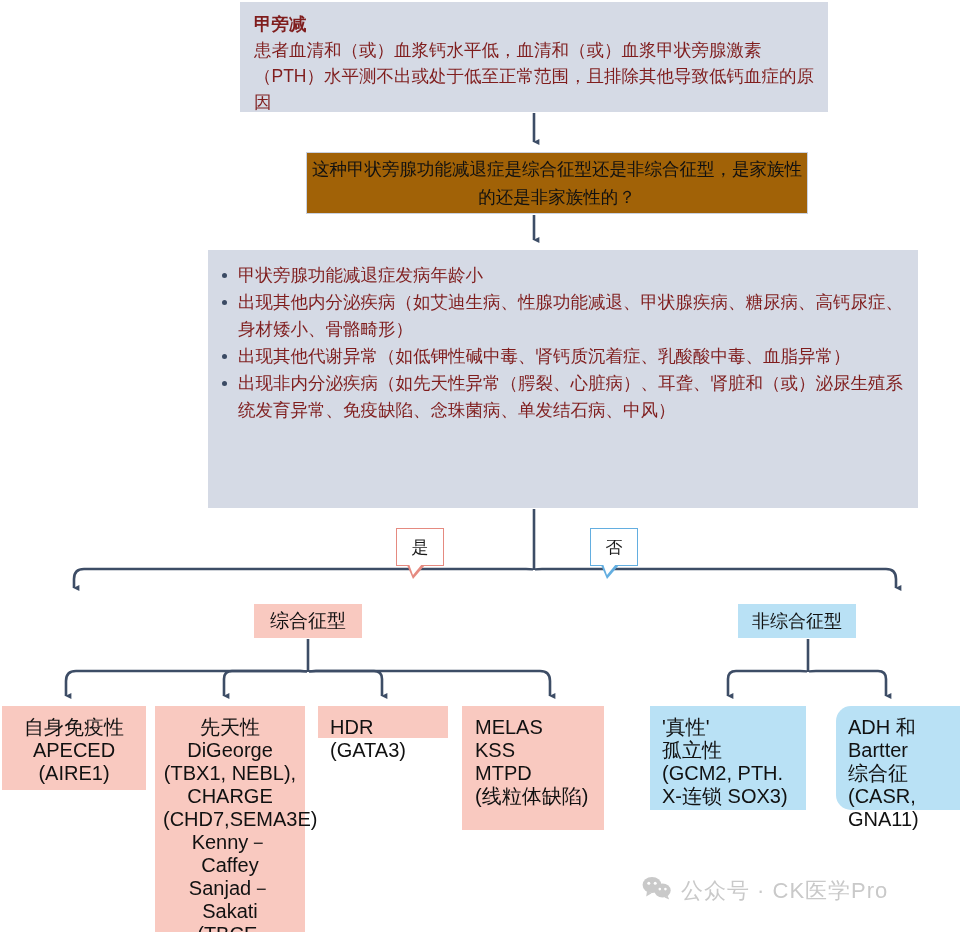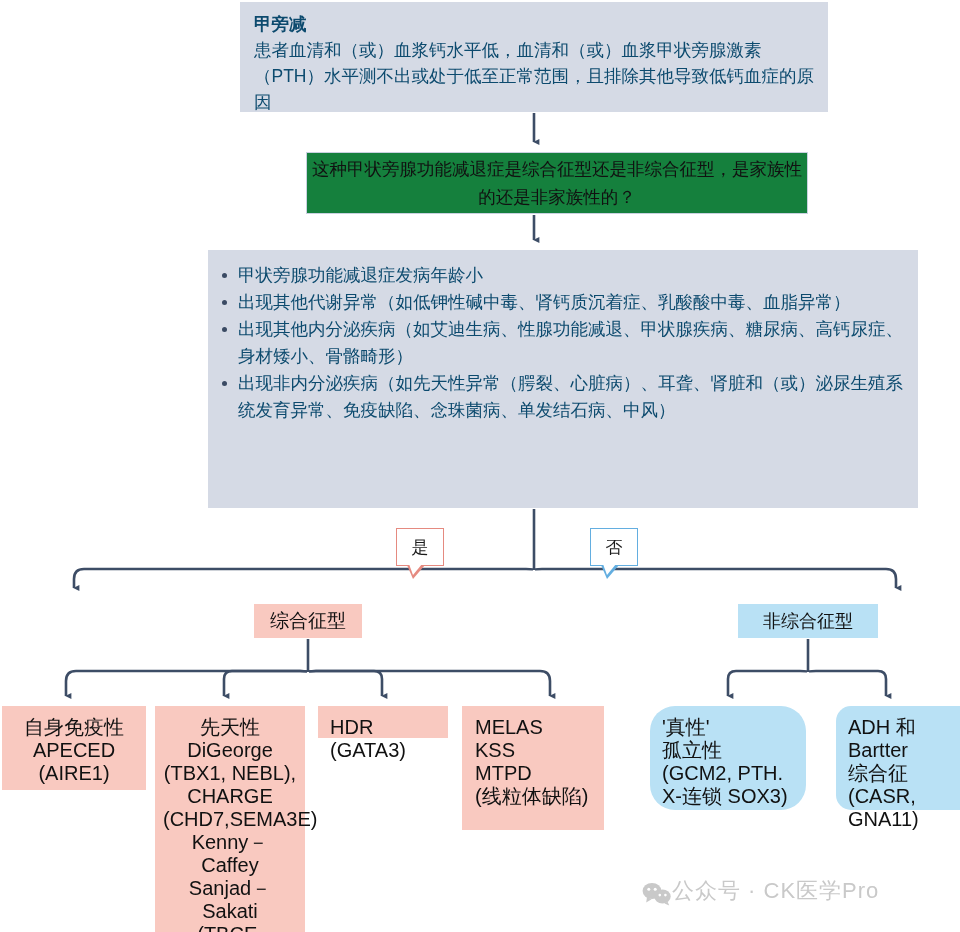--- a/index.html
+++ b/index.html
@@ -11,24 +11,24 @@
     position:relative;
     overflow:hidden;
   }
   .stage{position:absolute;left:0;top:0;width:960px;height:932px;}
 
   
   .box{position:absolute;box-sizing:border-box;}
 
   .box-grey{
     background:#d5dae5;
-    color:#0c4a6e;
+    color:#7f1d1d;
   }
   .box-outline{
-    background:#15803d;
+    background:#a16207;
     border:1px solid #c9d1e0;
     color:#111;
   }
   .box-pink{ background:#f9c9c0; color:#111; }
   .box-blue{ background:#b9e1f5; color:#111; }
 
   
   #hdr-box{
     left:240px;top:2px;width:588px;height:110px;
     padding:10px 14px 8px 14px;
@@ -97,48 +97,48 @@
     border-top:11px solid #ffffff;
   }
 
   
   #syn-box{
     left:254px;top:604px;width:108px;height:34px;
     display:flex;align-items:center;justify-content:center;
     font-size:19px;
   }
   #nonsyn-box{
-    left:738px;top:604px;width:140px;height:34px;
+    left:738px;top:604px;width:118px;height:34px;
     display:flex;align-items:center;justify-content:center;
     font-size:18px;
   }
 
   
   .leaf{
     position:absolute;box-sizing:border-box;
     font-size:20px;line-height:23px;
     padding:10px 8px 8px 8px;
   }
   .leaf.center{text-align:center;}
   .leaf.left{text-align:left;padding-left:12px;}
 
   #leaf-apeced{left:2px;top:706px;width:144px;height:84px;}
   #leaf-congenital{left:155px;top:706px;width:150px;height:232px;}
   #leaf-hdr{left:318px;top:706px;width:130px;height:32px;}
   #leaf-mito{left:462px;top:706px;width:142px;height:124px;padding-left:13px;}
-  #leaf-true{left:650px;top:706px;width:156px;height:104px;border-radius:25px;}
+  #leaf-true{left:650px;top:706px;width:156px;height:104px;}
   #leaf-adh{left:836px;top:706px;width:162px;height:104px;border-radius:15px;}
 
   
   #wires{position:absolute;left:0;top:0;width:960px;height:932px;pointer-events:none;}
 
   
   #watermark{
     position:absolute;left:642px;top:876px;
-    display:flex;align-items:flex-end;
+    display:flex;align-items:flex-start;gap:9px;
     color:#c9c9c9;font-size:22px;letter-spacing:1px;
     user-select:none;
   }
   #wm-text{color:#c9c9c9;}
 </style>
 </head>
 <body>
 
 <div class="stage">
 
@@ -180,22 +180,22 @@
     <span id="hdr-body">患者血清和（或）血浆钙水平低，血清和（或）血浆甲状旁腺激素（PTH）水平测不出或处于低至正常范围，且排除其他导致低钙血症的原因</span>
   </div>
 
   <div class="box box-outline" id="q-box">
     <span>这种甲状旁腺功能减退症是综合征型还是非综合征型，是家族性的还是非家族性的？</span>
   </div>
 
   <div class="box box-grey" id="crit-box">
     <ul id="crit-list">
       <li>甲状旁腺功能减退症发病年龄小</li>
+      <li>出现其他内分泌疾病（如艾迪生病、性腺功能减退、甲状腺疾病、糖尿病、高钙尿症、身材矮小、骨骼畸形）</li>
       <li>出现其他代谢异常（如低钾性碱中毒、肾钙质沉着症、乳酸酸中毒、血脂异常）</li>
-      <li>出现其他内分泌疾病（如艾迪生病、性腺功能减退、甲状腺疾病、糖尿病、高钙尿症、身材矮小、骨骼畸形）</li>
       <li>出现非内分泌疾病（如先天性异常（腭裂、心脏病）、耳聋、肾脏和（或）泌尿生殖系统发育异常、免疫缺陷、念珠菌病、单发结石病、中风）</li>
     </ul>
   </div>
 
   <div class="callout" id="yes-callout">
     <span>是</span>
     <span class="tail"></span>
   </div>
   <div class="callout" id="no-callout">
     <span>否</span>

